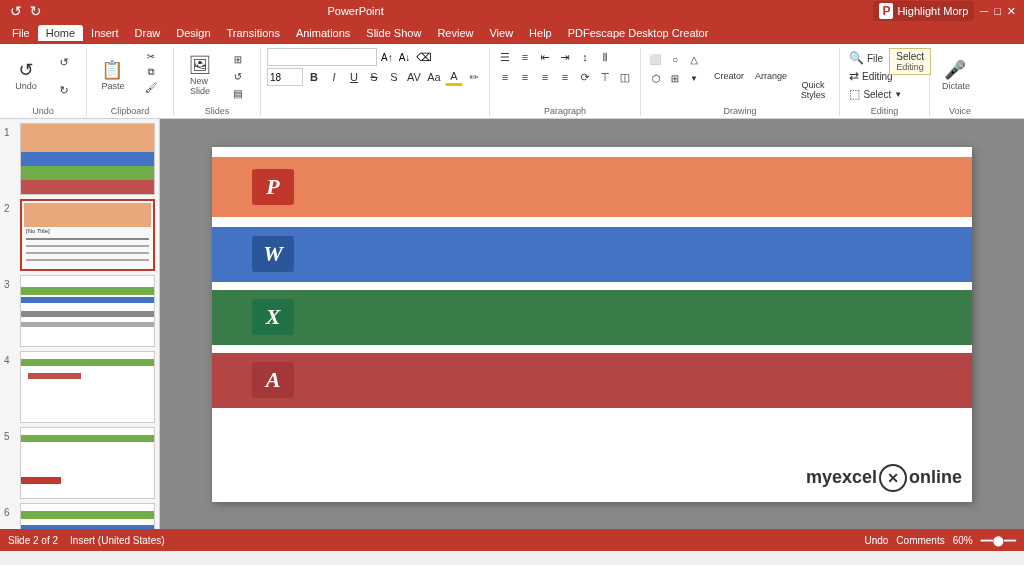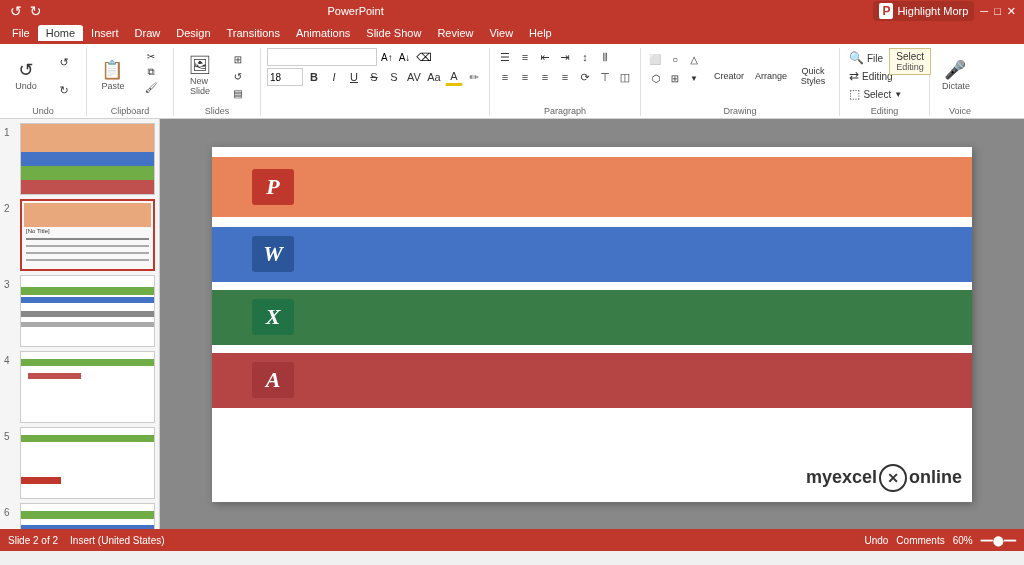--- a/index.html
+++ b/index.html
@@ -312,20 +312,21 @@
   <span class="menu-item active">Home</span>
   <span class="menu-item">Insert</span>
   <span class="menu-item">Draw</span>
   <span class="menu-item">Design</span>
   <span class="menu-item">Transitions</span>
   <span class="menu-item">Animations</span>
   <span class="menu-item">Slide Show</span>
   <span class="menu-item">Review</span>
   <span class="menu-item">View</span>
   <span class="menu-item">Help</span>
+  <span class="menu-item">PDFescape Desktop Creator</span>
 </div>
 
 <div class="ribbon">
   <div class="ribbon-content">
 
     <div class="ribbon-group" style="min-width:48px;">
       <div class="ribbon-row">
         <div class="ribbon-btn large">
           <span class="ribbon-btn-icon">↺</span>
           <span class="ribbon-label">Undo</span>
@@ -439,21 +440,21 @@
           <span class="format-btn" style="font-size:10px;">⬡</span>
           <span class="format-btn" style="font-size:10px;">⊞</span>
           <span class="format-btn" style="font-size:8px;">▼</span>
         </div>
         <div class="ribbon-btn large" style="height:52px;">
           <span style="font-size:9px;">Creator</span>
         </div>
         <div class="ribbon-btn large" style="height:52px;">
           <span style="font-size:9px;">Arrange</span>
         </div>
-        <div class="ribbon-btn large" style="height:52px;">
+        <div class="ribbon-btn large" style="height:52px;justify-content:flex-end;">
           <span style="font-size:9px; text-align:center;">Quick<br>Styles</span>
         </div>
       </div>
       <div class="ribbon-group-label">Drawing</div>
     </div>
 
     <div class="ribbon-group" style="min-width:90px; position:relative;">
       <div style="display:flex; flex-direction:column; gap:2px; padding-top:2px; flex:1;">
         <div class="fr-item">
           <span style="font-size:12px;">🔍</span>

